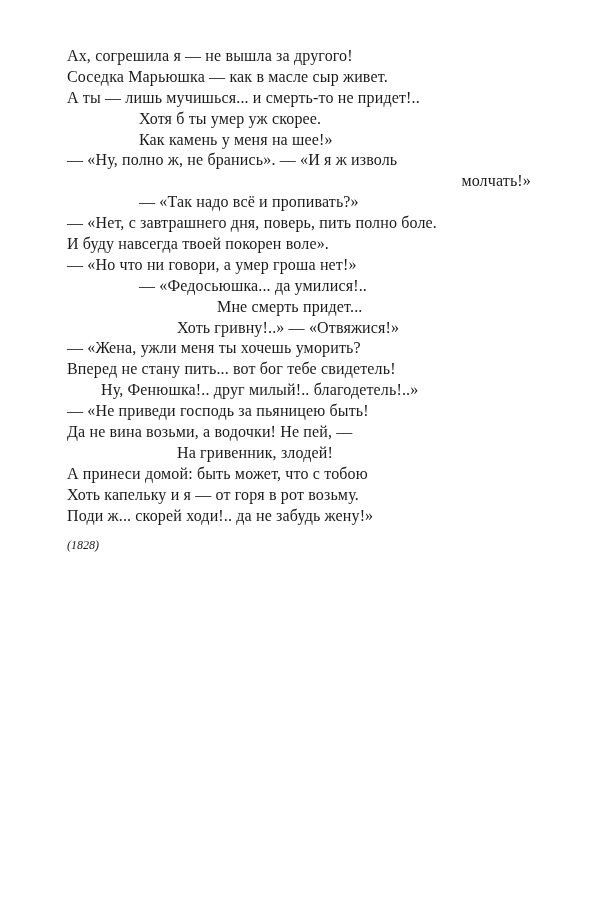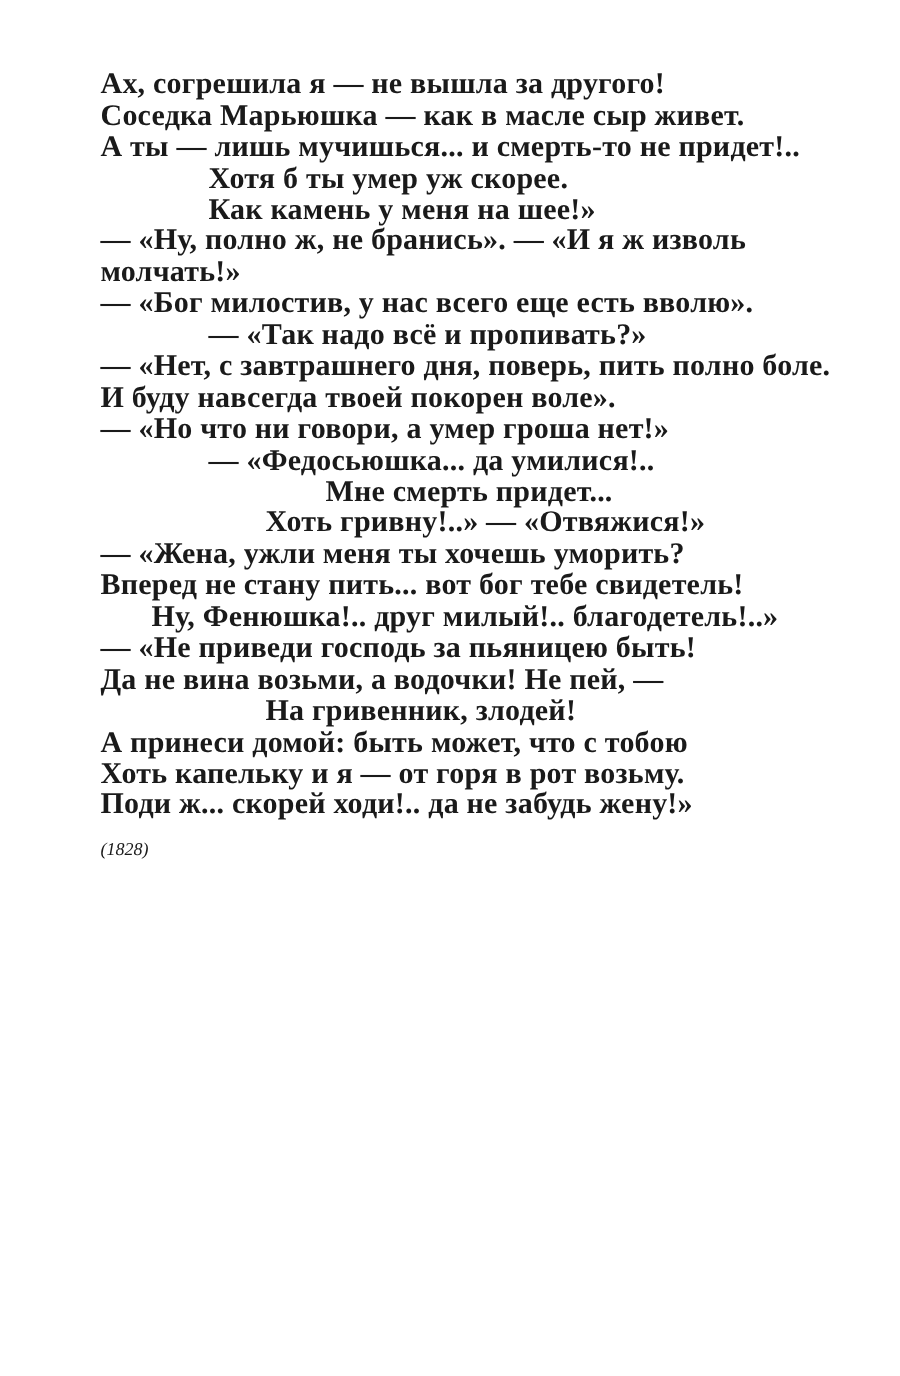--- a/index.html
+++ b/index.html
@@ -15,51 +15,49 @@
       font-family: "Liberation Serif", "DejaVu Serif", serif;
       color: #1a1a1a;
     }
     .page {
       position: absolute;
       left: 67px;
       top: 46px;
       width: 464px;
     }
     .line {
-      font-size: 20px;
+      font-size: 16px;
       line-height: 20.9px;
       height: 20.9px;
       white-space: nowrap;
       letter-spacing: 0.15px;
-      font-weight: bold;
     }
     .ind1 { padding-left: 34px; }
     .ind2 { padding-left: 72px; }
     .ind5 { padding-left: 150px; }
     .ind6 { padding-left: 110px; }
-    .right { }
+    .right { text-align: right; }
     .date {
       margin-top: 9px;
       font-size: 12px;
       line-height: 20px;
       font-style: italic;
     }
   </style>
 </head>
 <body>
 
 <div class="page">
   <div class="line">Ах, согрешила я — не вышла за другого!</div>
   <div class="line">Соседка Марьюшка — как в масле сыр живет.</div>
   <div class="line">А ты — лишь мучишься... и смерть-то не придет!..</div>
   <div class="line ind2">Хотя б ты умер уж скорее.</div>
   <div class="line ind2">Как камень у меня на шее!»</div>
   <div class="line">— «Ну, полно ж, не бранись». — «И я ж изволь</div>
   <div class="line right">молчать!»</div>
-  <div class="line">— «Бог милостив, у нас всего еще есть вволю».</div>
   <div class="line ind2">— «Так надо всё и пропивать?»</div>
   <div class="line">— «Нет, с завтрашнего дня, поверь, пить полно боле.</div>
   <div class="line">И буду навсегда твоей покорен воле».</div>
   <div class="line">— «Но что ни говори, а умер гроша нет!»</div>
   <div class="line ind2">— «Федосьюшка... да умилися!..</div>
   <div class="line ind5">Мне смерть придет...</div>
   <div class="line ind6">Хоть гривну!..» — «Отвяжися!»</div>
   <div class="line">— «Жена, ужли меня ты хочешь уморить?</div>
   <div class="line">Вперед не стану пить... вот бог тебе свидетель!</div>
   <div class="line ind1">Ну, Фенюшка!.. друг милый!.. благодетель!..»</div>

